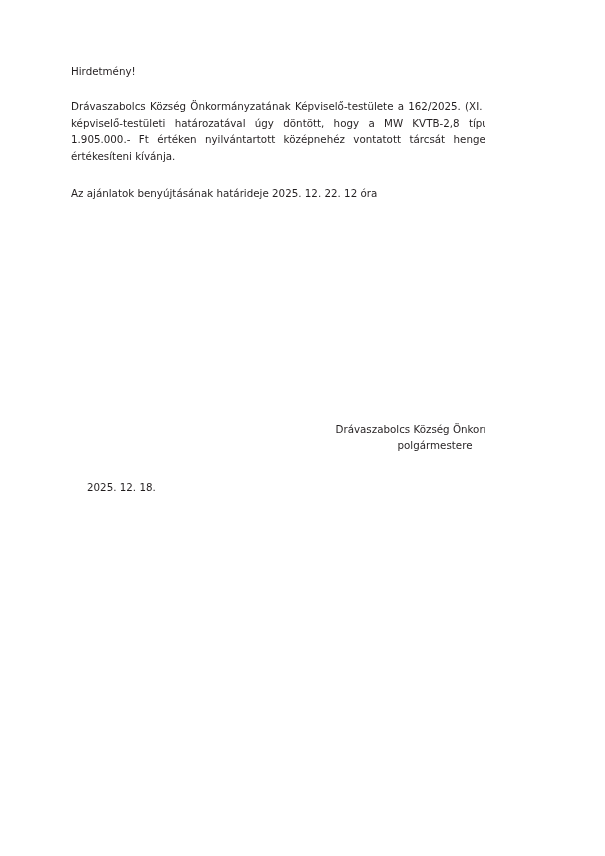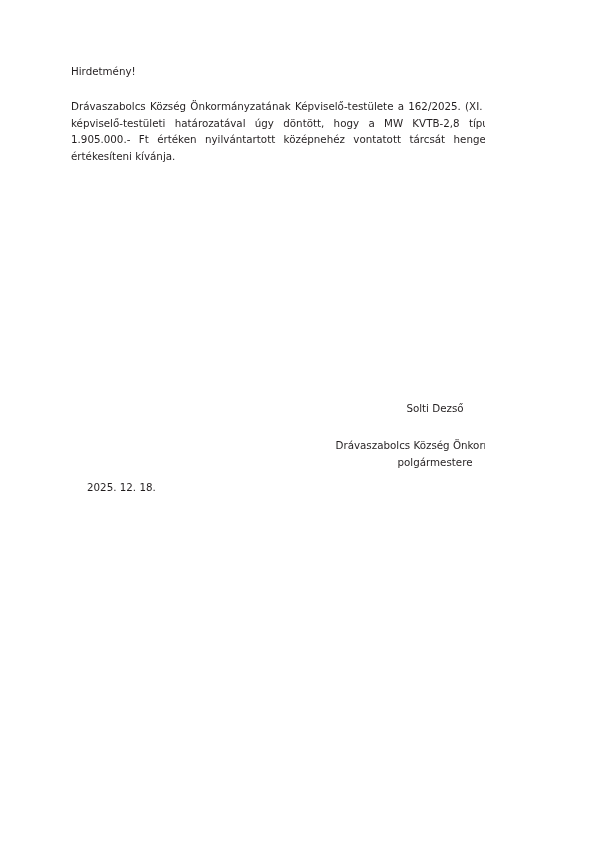--- a/index.html
+++ b/index.html
@@ -84,25 +84,25 @@
 
 <div class="page">
 
   <div class="content">
 
     <p class="doc-text heading">Hirdetmény!</p>
 
     <p class="doc-text para-justified">Drávaszabolcs Község Önkormányzatának Képviselő-testülete a 162/2025. (XI. 05.) számú képviselő-testületi határozatával úgy döntött, hogy a MW KVTB-2,8 típusú, bruttó 1.905.000.- Ft értéken nyilvántartott középnehéz vontatott tárcsát hengerrel együtt értékesíteni kívánja.</p>
 
 
+    <p class="doc-text para-left gap-md">Az ajánlatok benyújtásának határideje 2025. 12. 22. 12 óra</p>
 
 
 
     <div class="signature">
-      <p class="doc-text sig-name">Solti Dezső</p>
       <p class="doc-text sig-org">Drávaszabolcs Község Önkormányzata
 polgármestere</p>
     </div>
 
     <p class="doc-text doc-date">2025. 12. 18.</p>
 
   </div>
 
 </div>
 

